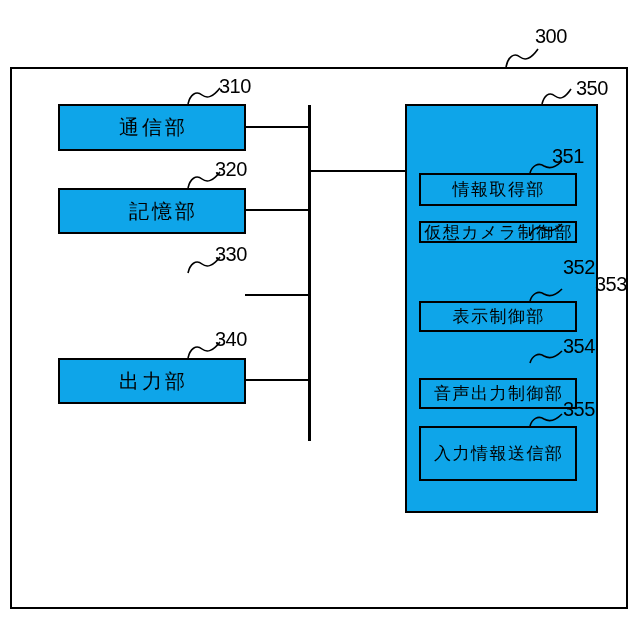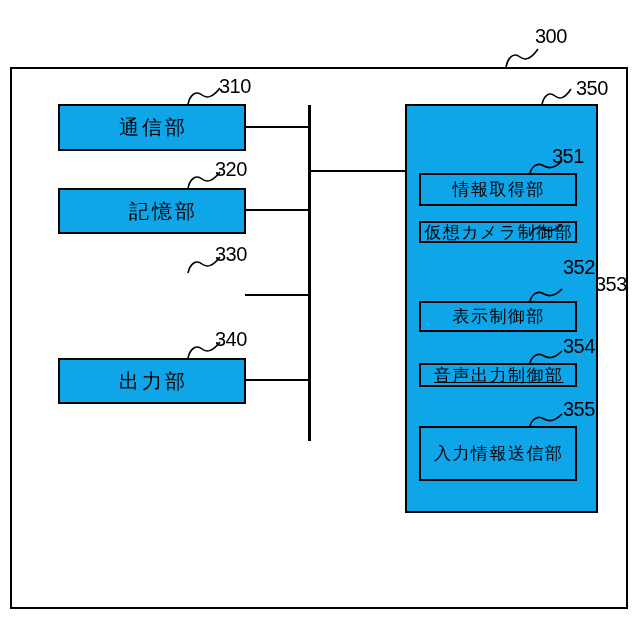--- a/index.html
+++ b/index.html
@@ -108,21 +108,21 @@
   </svg>
 
   <div class="box sub" style="top:301px;height:31px;">
     <span class="lbl">表示制御部</span>
   </div>
   <div class="ref" style="left:567px;top:274px;margin-left:28px;">353</div>
   <svg class="leader" style="left:528px;top:287px;" width="36" height="15" viewBox="0 0 36 15">
     <path d="M2,14 C4,7 10,3 16,7 C21,10 27,9 34,2"></path>
   </svg>
 
-  <div class="box sub" style="top:363px;height:24px;text-decoration:underline;">
+  <div class="box sub" style="top:378px;height:31px;">
     <span class="lbl">音声出力制御部</span>
   </div>
   <div class="ref" style="left:563px;top:336px;">354</div>
   <svg class="leader" style="left:528px;top:349px;" width="36" height="15" viewBox="0 0 36 15">
     <path d="M2,14 C4,7 10,3 16,7 C21,10 27,9 34,2"></path>
   </svg>
 
   <div class="box sub" style="top:426px;height:55px;">
     <span class="lbl">入力情報送信部</span>
   </div>

